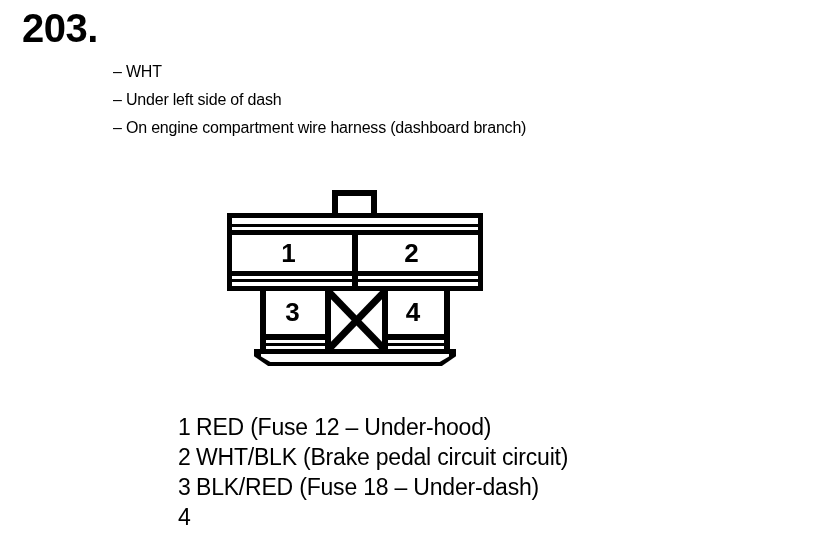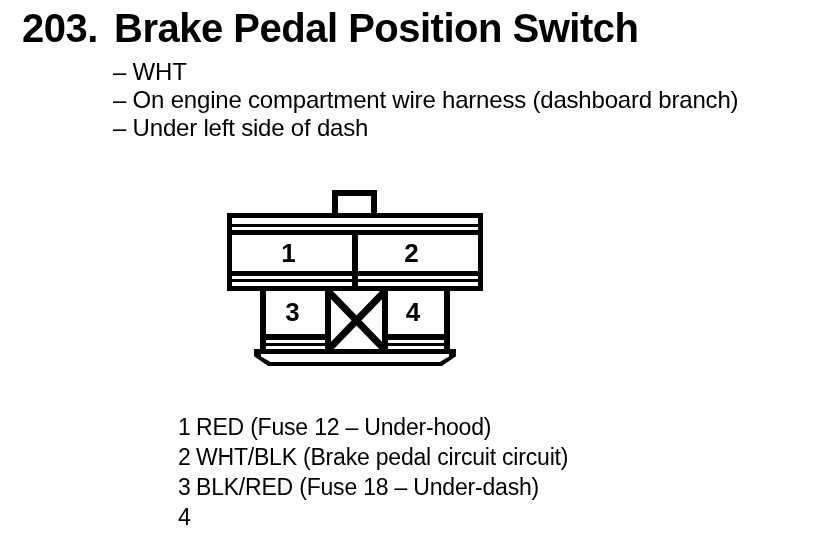--- a/index.html
+++ b/index.html
@@ -6,21 +6,21 @@
   *{box-sizing:border-box;}
   body{background:#ffffff;color:#000;font-family:"Liberation Sans",sans-serif;}
   .page{position:relative;width:816px;height:556px;background:#fff;overflow:hidden;}
 
   
   .title{position:absolute;left:22px;top:7px;display:flex;align-items:baseline;
          font-weight:bold;font-size:40px;line-height:1.05;letter-spacing:-0.5px;white-space:nowrap;}
   .title .num{display:inline-block;width:92px;}
 
   
-  .notes{position:absolute;left:113px;top:58px;font-size:24px;line-height:28px;
+  .notes{position:absolute;left:113px;top:58px;font-size:16px;line-height:28px;
          letter-spacing:-0.2px;white-space:nowrap;}
 
   
   .diagram{position:absolute;left:227px;top:190px;width:256px;height:176px;}
   .tab{position:absolute;left:105px;top:0;width:45px;height:30px;border:6px solid #000;border-bottom:none;background:#fff;}
   .bodybox{position:absolute;left:0;top:23px;width:256px;height:78px;border:5px solid #000;background:#fff;}
   .thin{position:absolute;background:#000;}
   .thin-top{left:0;right:0;top:6px;height:3px;}
   .thin-bot{left:0;right:0;bottom:4px;height:3px;}
   .cellrow{position:absolute;left:0;right:0;top:12px;height:46px;
@@ -46,27 +46,26 @@
   .legend-row{display:flex;white-space:nowrap;}
   .legend-row .pin{display:inline-block;width:18px;flex:0 0 18px;}
 </style>
 </head>
 <body>
 
 <div class="page">
 
   <div class="title">
     <span class="num">203.</span>
-    <span>Brake Pedal Position Switch</span>
   </div>
 
   <div class="notes">
     <div>– WHT</div>
+    <div>– Under left side of dash</div>
     <div>– On engine compartment wire harness (dashboard branch)</div>
-    <div>– Under left side of dash</div>
   </div>
 
   <div class="diagram">
     <div class="tab"></div>
 
     <div class="bodybox">
       <div class="thin thin-top"></div>
       <div class="cellrow">
         <div class="cell">1</div>
         <div class="cell">2</div>

